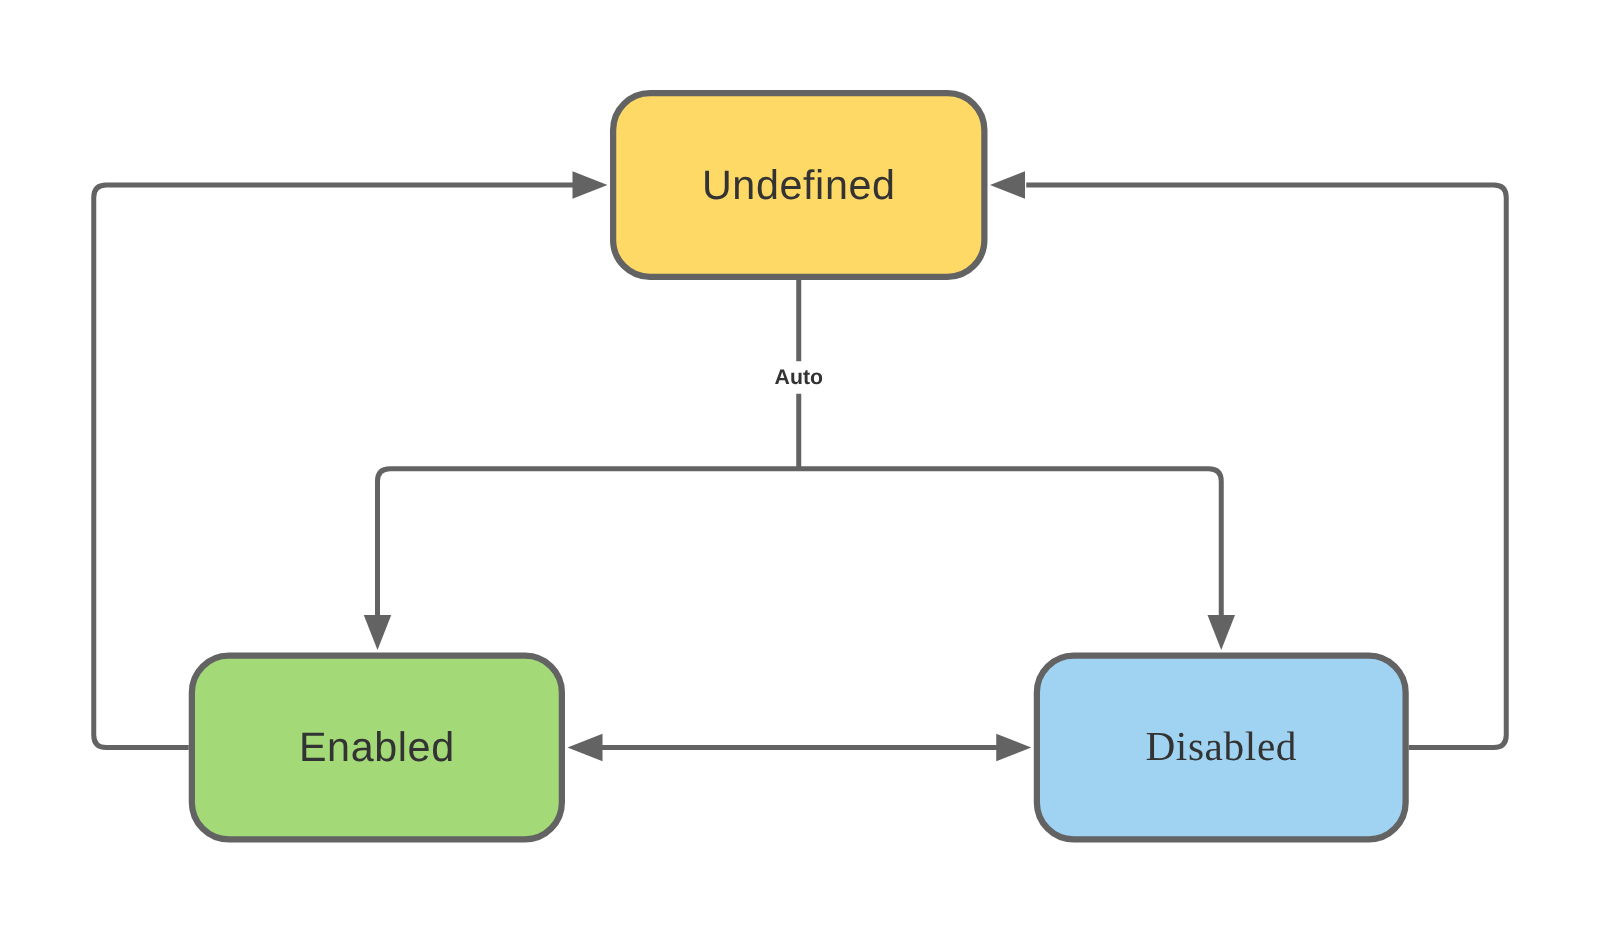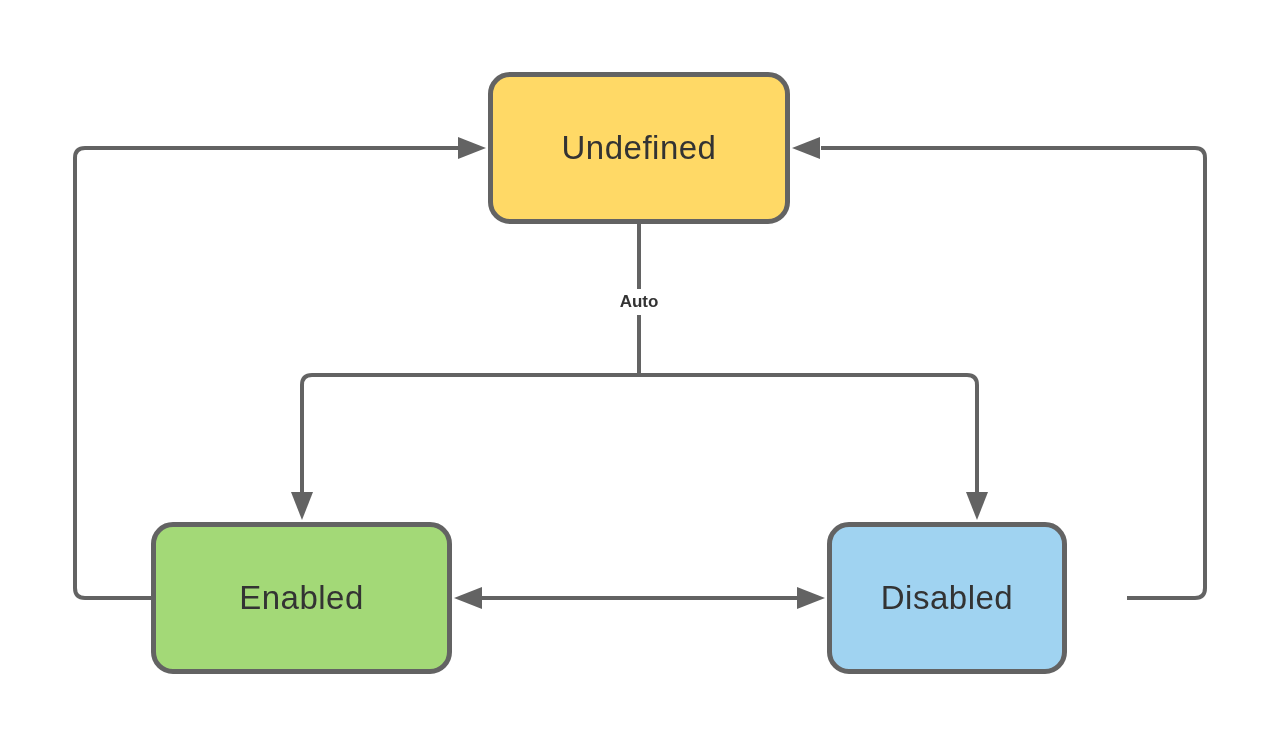--- a/index.html
+++ b/index.html
@@ -29,39 +29,40 @@
     stroke-linecap: butt;
   }
   .edges-svg polygon.arrowhead {
     fill: var(--edge, #636363);
     stroke: none;
   }
   .node {
     position: absolute;
     box-sizing: border-box;
     border: 5px solid var(--node-border, #636363);
-    border-radius: 22px;
+    border-radius: 32px;
     display: flex;
     align-items: center;
     justify-content: center;
     font-size: 33px;
     color: var(--text, #333333);
     letter-spacing: 0.5px;
   }
   .node-undefined {
     left: 488px; top: 72px; width: 302px; height: 152px;
     background: var(--fill-undefined, #FFD966);
   }
   .node-enabled {
     left: 151px; top: 522px; width: 301px; height: 152px;
     background: var(--fill-enabled, #A3D977);
   }
   .node-disabled {
-    left: 827px; top: 522px; width: 240px; height: 152px;
+    left: 827px; top: 522px; width: 300px; height: 152px;
     background: var(--fill-disabled, #A0D3F1);
+    font-family: Liberation Serif, serif;
   }
   .edge-label {
     position: absolute;
     left: 639px; top: 302px;
     transform: translate(-50%, -50%);
     background: var(--background, #ffffff);
     color: var(--text, #333333);
     font-weight: bold;
     font-size: 17px;
     padding: 3px 8px;

